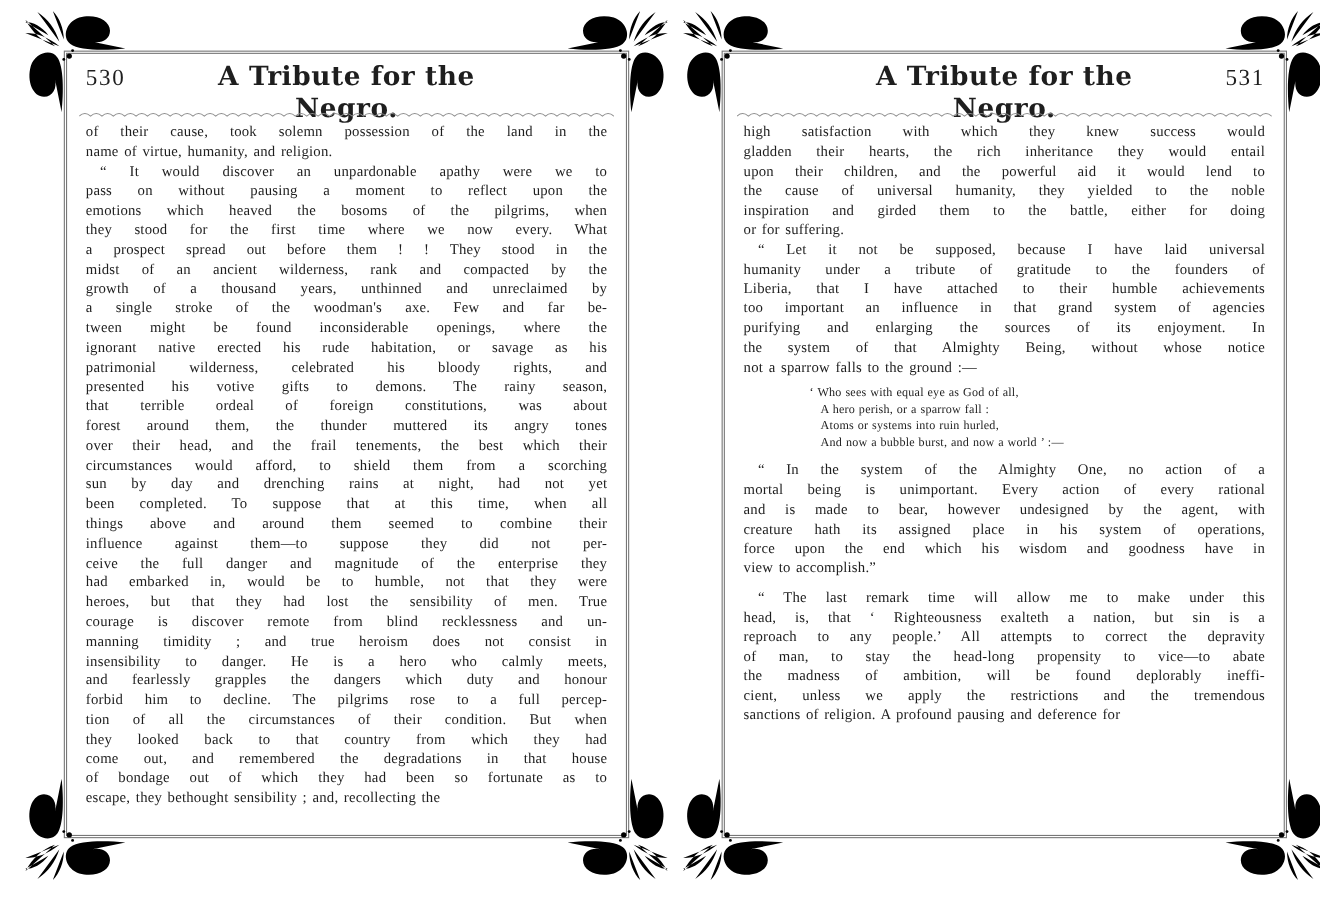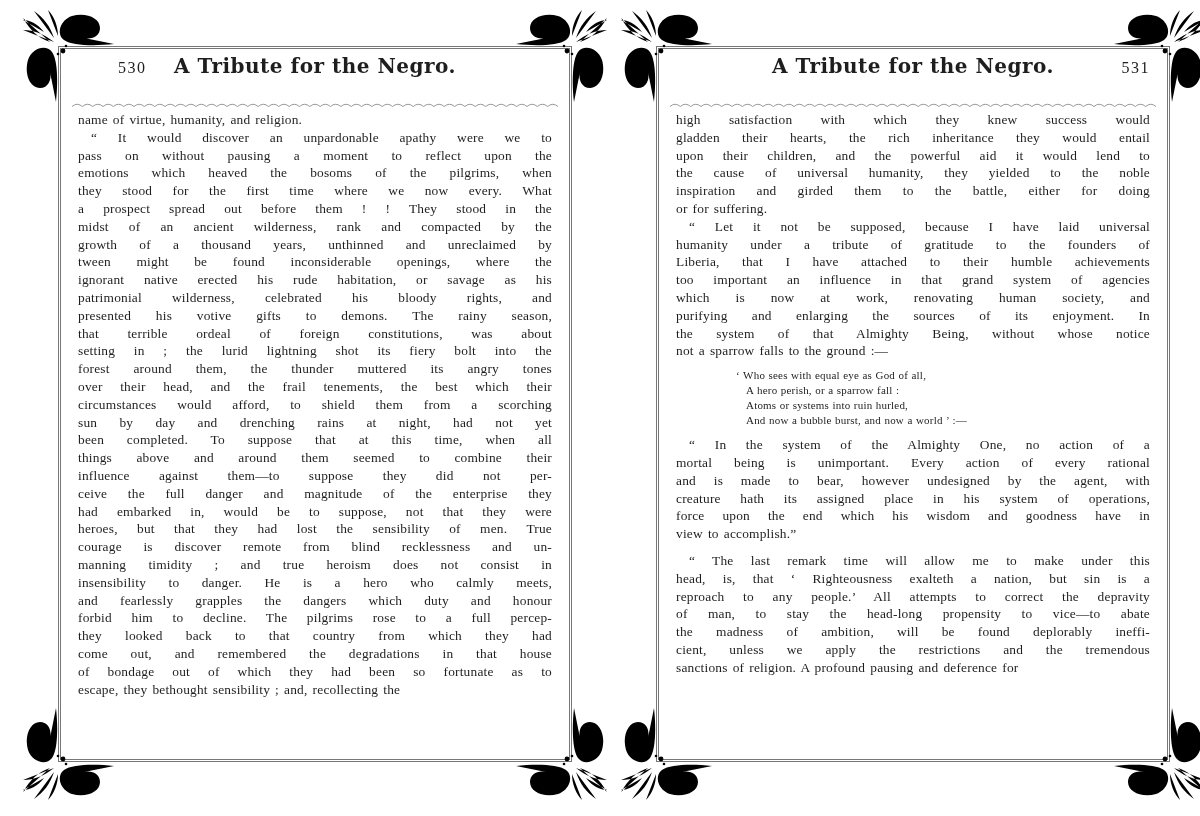--- a/index.html
+++ b/index.html
@@ -23,26 +23,26 @@
   .corner.tl{top:-2px;left:-10px;}
   .corner.tr{top:-2px;right:-10px;transform:scaleX(-1);}
   .corner.bl{bottom:2px;left:-10px;transform:scaleY(-1);}
   .corner.br{bottom:2px;right:-10px;transform:scale(-1,-1);}
 
   
   .header{
     position:absolute;top:44px;left:48px;right:48px;
     display:grid;grid-template-columns:70px 1fr 70px;align-items:baseline;
   }
-  .page-num{font-size:16px;letter-spacing:1.5px;margin-left:40px;}
+  .page-num{font-size:21px;letter-spacing:1.5px;}
   .page-num.outer-left{justify-self:start;}
   .page-num.outer-right{justify-self:end;grid-column:3;}
   .running-title{
     grid-column:2;text-align:center;
-    font-family:"DejaVu Serif", serif;font-weight:700;font-size:20px;
+    font-family:"DejaVu Serif", serif;font-weight:700;font-size:24px;
     letter-spacing:.5px;
   }
 
   
   .wave{position:absolute;top:86px;left:42px;right:42px;height:9px;}
   .wave svg{width:100%;height:100%;}
   .wave path{stroke:#8e8e8e;stroke-width:.9;fill:none;}
 
   
   .body-text{
@@ -109,51 +109,53 @@
     </div>
 
     <div class="wave">
       <svg viewBox="0 0 470 9" preserveAspectRatio="none">
           <path class="wave-path" d="M0,5.5 q5,-4.5 10,0 q5,-4.5 10,0 q5,-4.5 10,0 q5,-4.5 10,0 q5,-4.5 10,0 q5,-4.5 10,0 q5,-4.5 10,0 q5,-4.5 10,0 q5,-4.5 10,0 q5,-4.5 10,0 q5,-4.5 10,0 q5,-4.5 10,0 q5,-4.5 10,0 q5,-4.5 10,0 q5,-4.5 10,0 q5,-4.5 10,0 q5,-4.5 10,0 q5,-4.5 10,0 q5,-4.5 10,0 q5,-4.5 10,0 q5,-4.5 10,0 q5,-4.5 10,0 q5,-4.5 10,0 q5,-4.5 10,0 q5,-4.5 10,0 q5,-4.5 10,0 q5,-4.5 10,0 q5,-4.5 10,0 q5,-4.5 10,0 q5,-4.5 10,0 q5,-4.5 10,0 q5,-4.5 10,0 q5,-4.5 10,0 q5,-4.5 10,0 q5,-4.5 10,0 q5,-4.5 10,0 q5,-4.5 10,0 q5,-4.5 10,0 q5,-4.5 10,0 q5,-4.5 10,0 q5,-4.5 10,0 q5,-4.5 10,0 q5,-4.5 10,0 q5,-4.5 10,0 q5,-4.5 10,0 q5,-4.5 10,0 q5,-4.5 10,0 q5,-4.5 10,0"></path>
         </svg>
     </div>
 
     <div class="body-text">
         <div class="block para">
+          <div class="line first">of their cause, took solemn possession of the land in the</div>
           <div class="line last">name of virtue, humanity, and religion.</div>
         </div>
         <div class="block para indent">
           <div class="line first">“ It would discover an unpardonable apathy were we to</div>
           <div class="line">pass on without pausing a moment to reflect upon the</div>
           <div class="line">emotions which heaved the bosoms of the pilgrims, when</div>
           <div class="line">they stood for the first time where we now every.  What</div>
           <div class="line">a prospect spread out before them ! !   They stood in the</div>
           <div class="line">midst of an ancient wilderness, rank and compacted by the</div>
           <div class="line">growth of a thousand years, unthinned and unreclaimed by</div>
+          <div class="line">a single stroke of the woodman's axe.  Few and far be-</div>
           <div class="line">tween might be found inconsiderable openings, where the</div>
           <div class="line">ignorant native erected his rude habitation, or savage as his</div>
           <div class="line">patrimonial wilderness, celebrated his bloody rights, and</div>
           <div class="line">presented his votive gifts to demons.   The rainy season,</div>
           <div class="line">that terrible ordeal of foreign constitutions, was about</div>
-          <div class="line">setting in ; the lurid lightning shot its fiery bolt into the</div>
           <div class="line">forest around them, the thunder muttered its angry tones</div>
           <div class="line">over their head, and the frail tenements, the best which their</div>
           <div class="line">circumstances would afford, to shield them from a scorching</div>
           <div class="line">sun by day and drenching rains at night, had not yet</div>
           <div class="line">been completed.   To suppose that at this time, when all</div>
           <div class="line">things above and around them seemed to combine their</div>
           <div class="line">influence against them—to suppose they did not per-</div>
           <div class="line">ceive the full danger and magnitude of the enterprise they</div>
-          <div class="line">had embarked in, would be to suppose, not that they were</div>
+          <div class="line">had embarked in, would be to humble, not that they were</div>
           <div class="line">heroes, but that they had lost the sensibility of men.  True</div>
           <div class="line">courage is discover remote from blind recklessness and un-</div>
           <div class="line">manning timidity ; and true heroism does not consist in</div>
           <div class="line">insensibility to danger.   He is a hero who calmly meets,</div>
           <div class="line">and fearlessly grapples the dangers which duty and honour</div>
           <div class="line">forbid him to decline.   The pilgrims rose to a full percep-</div>
+          <div class="line">tion of all the circumstances of their condition.   But when</div>
           <div class="line">they looked back to that country from which they had</div>
           <div class="line">come out, and remembered the degradations in that house</div>
           <div class="line">of bondage out of which they had been so fortunate as to</div>
           <div class="line last">escape, they bethought sensibility ; and, recollecting the</div>
         </div>
       </div>
   </div>
 
   <div class="sheet right">
     <div class="frame"></div>
@@ -188,21 +190,20 @@
           <div class="line">upon their children,  and the powerful aid it would lend to</div>
           <div class="line">the cause of universal humanity, they yielded to the noble</div>
           <div class="line">inspiration and girded them to the battle, either for doing</div>
           <div class="line last">or for suffering.</div>
         </div>
         <div class="block para indent">
           <div class="line first">“ Let it  not be supposed, because I have laid universal</div>
           <div class="line">humanity under a tribute of gratitude to the founders of</div>
           <div class="line">Liberia, that I have attached to their humble achievements</div>
           <div class="line">too important an influence in that grand system of agencies</div>
-          <div class="line">which is now at work, renovating human society, and</div>
           <div class="line">purifying and enlarging the sources of its enjoyment.  In</div>
           <div class="line">the system of that Almighty Being, without whose notice</div>
           <div class="line last">not a sparrow falls to the ground :—</div>
         </div>
         <div class="block verse">
           <div class="line first">‘ Who sees with equal eye as God of all,</div>
           <div class="line">A hero perish, or a sparrow fall :</div>
           <div class="line">Atoms or systems into ruin hurled,</div>
           <div class="line last">And now a bubble burst, and now a world ’ :—</div>
         </div>

